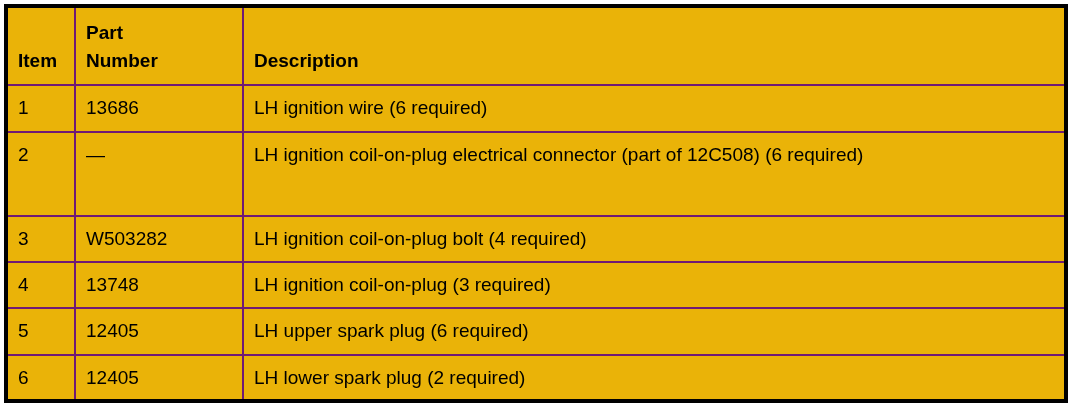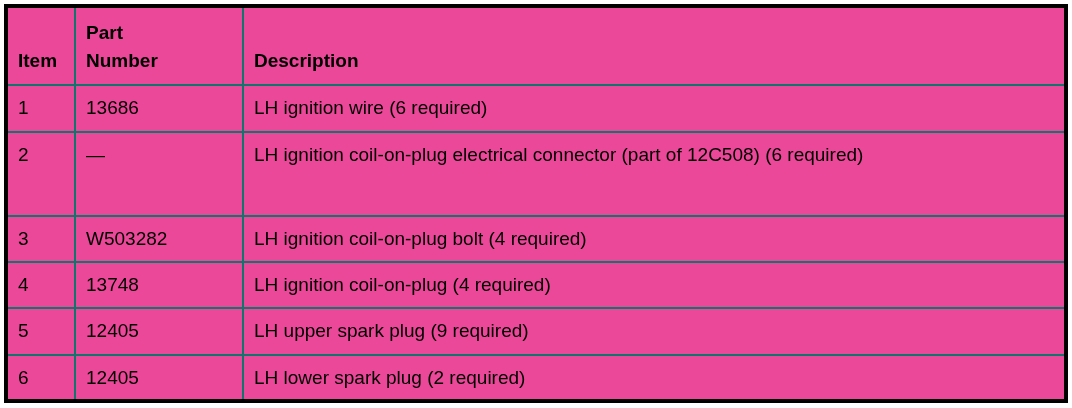--- a/index.html
+++ b/index.html
@@ -21,27 +21,27 @@
     top: 4px;
     width: 1064px;
     height: 399px;
     border-collapse: collapse;
     table-layout: fixed;
     background: #ffffff;
     border: 4px solid #000000;
   }
   table.parts-table th,
   table.parts-table td {
-    border: 2px solid #0f766e;
+    border: 2px solid #701a75;
     font-size: 19px;
     line-height: 28px;
     color: #000000;
     padding: 6px 8px 6px 10px;
     overflow: hidden;
-    background: #ec4899;
+    background: #eab308;
   }
   table.parts-table th {
     font-weight: bold;
     text-align: left;
     vertical-align: bottom;
     padding-bottom: 9px;
   }
   table.parts-table td {
     font-weight: normal;
     vertical-align: top;
@@ -91,26 +91,26 @@
       <td>LH ignition coil-on-plug electrical connector (part of 12C508) (6 required)</td>
     </tr>
     <tr class="row-h1">
       <td>3</td>
       <td>W503282</td>
       <td>LH ignition coil-on-plug bolt (4 required)</td>
     </tr>
     <tr class="row-h1">
       <td>4</td>
       <td>13748</td>
-      <td>LH ignition coil-on-plug (4 required)</td>
+      <td>LH ignition coil-on-plug (3 required)</td>
     </tr>
     <tr class="row-h1">
       <td>5</td>
       <td>12405</td>
-      <td>LH upper spark plug (9 required)</td>
+      <td>LH upper spark plug (6 required)</td>
     </tr>
     <tr class="row-h1">
       <td>6</td>
       <td>12405</td>
       <td>LH lower spark plug (2 required)</td>
     </tr>
   </tbody>
     </table>
 </div>
 

